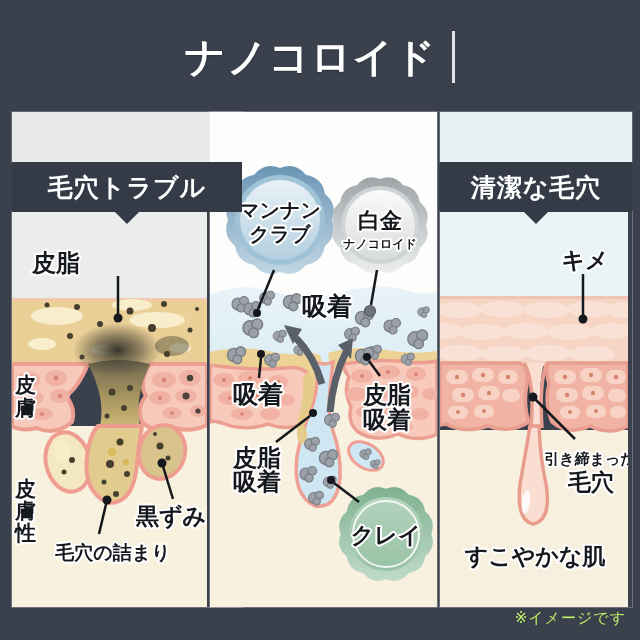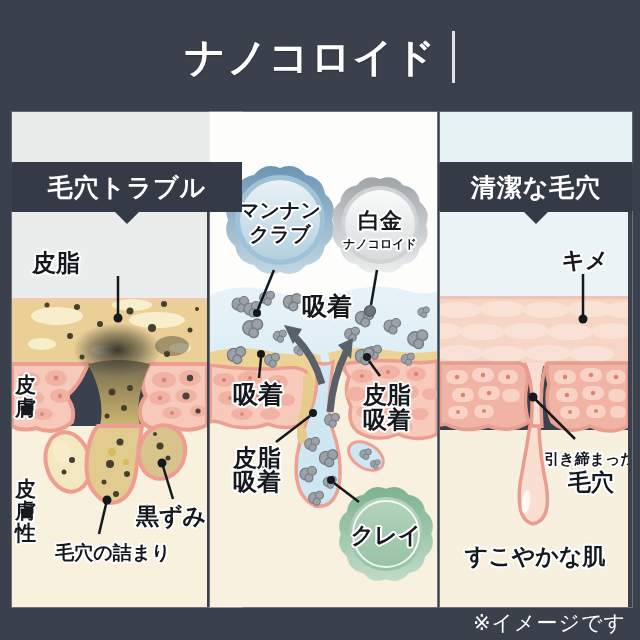--- a/index.html
+++ b/index.html
@@ -29,21 +29,21 @@
     color:#ffffff;font-size:25px;font-weight:bold;text-align:center;line-height:50px;
     letter-spacing:1px;z-index:3;
   }
   .hdr::after{
     content:"";position:absolute;left:50%;bottom:-12px;transform:translateX(-50%);
     border:13px solid transparent;border-top:13px solid #343b46;border-bottom:0;
   }
   .content{position:absolute;left:0;top:100px;width:100%;height:395px;box-shadow:0 0 0 1px rgba(255,255,255,.25);}
   .content svg,.panel-mid svg{display:block;}
   .footer-note{
-    position:absolute;right:14px;top:609px;color:#ffffff;font-size:21px;letter-spacing:1px;
+    position:absolute;right:14px;top:609px;color:#bef264;font-size:15px;letter-spacing:1px;
   }
   svg text{font-family:"Liberation Sans","DejaVu Sans",sans-serif;}
   .lbl{
     font-weight:bold;fill:#15181c;stroke:#ffffff;stroke-width:4px;
     paint-order:stroke;stroke-linejoin:round;
   }
   .ptr{stroke:#15181c;stroke-width:2.5;fill:none;}
   .dot{fill:#15181c;}
 </style>
 </head>

